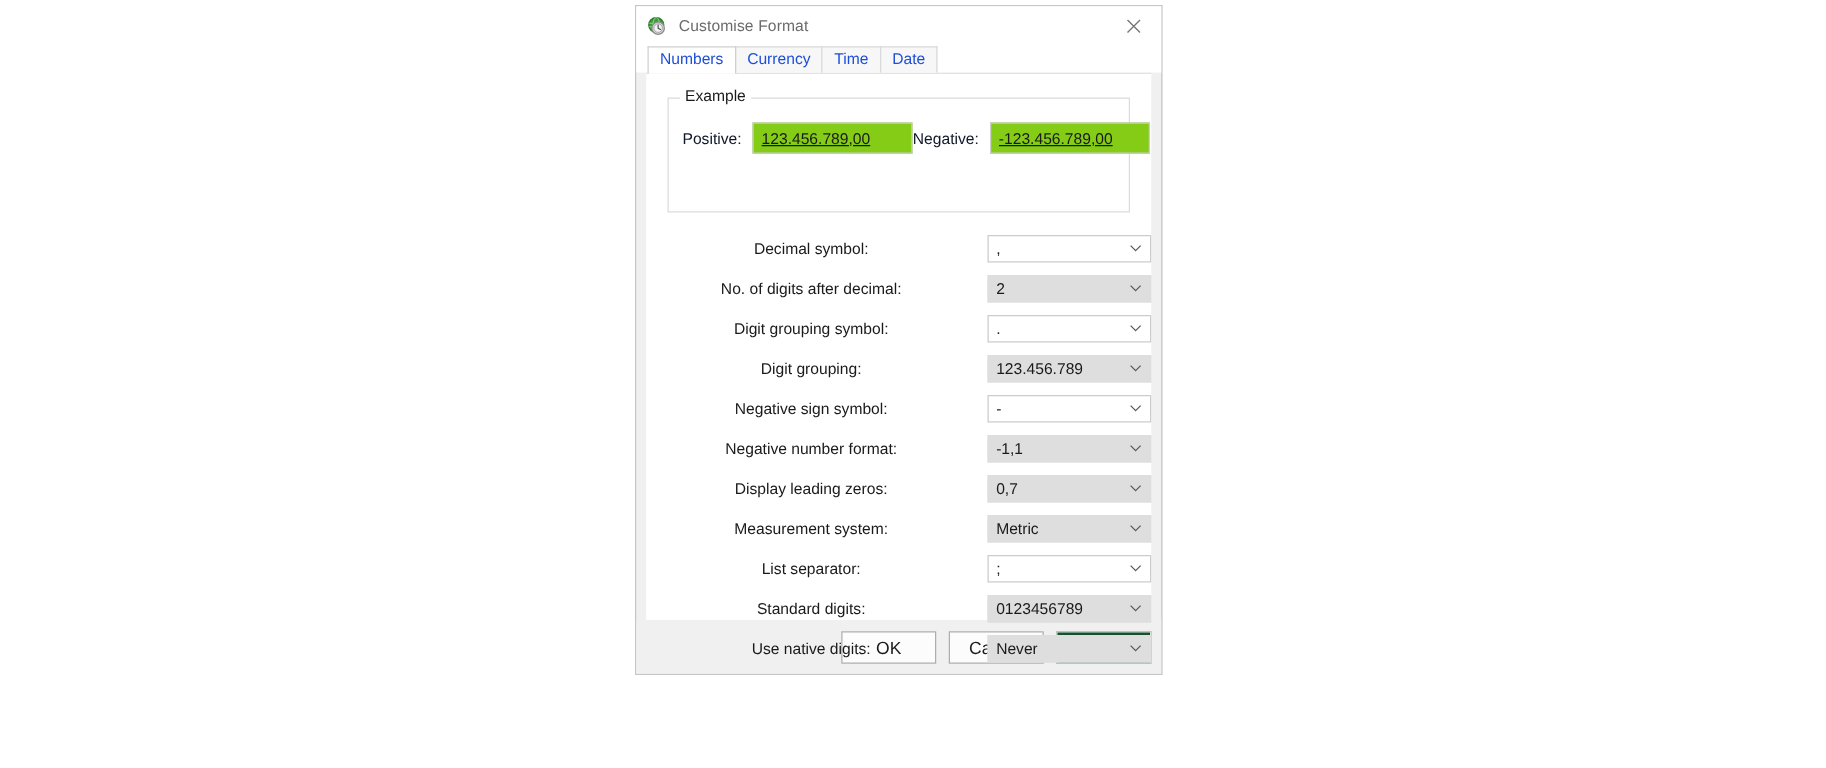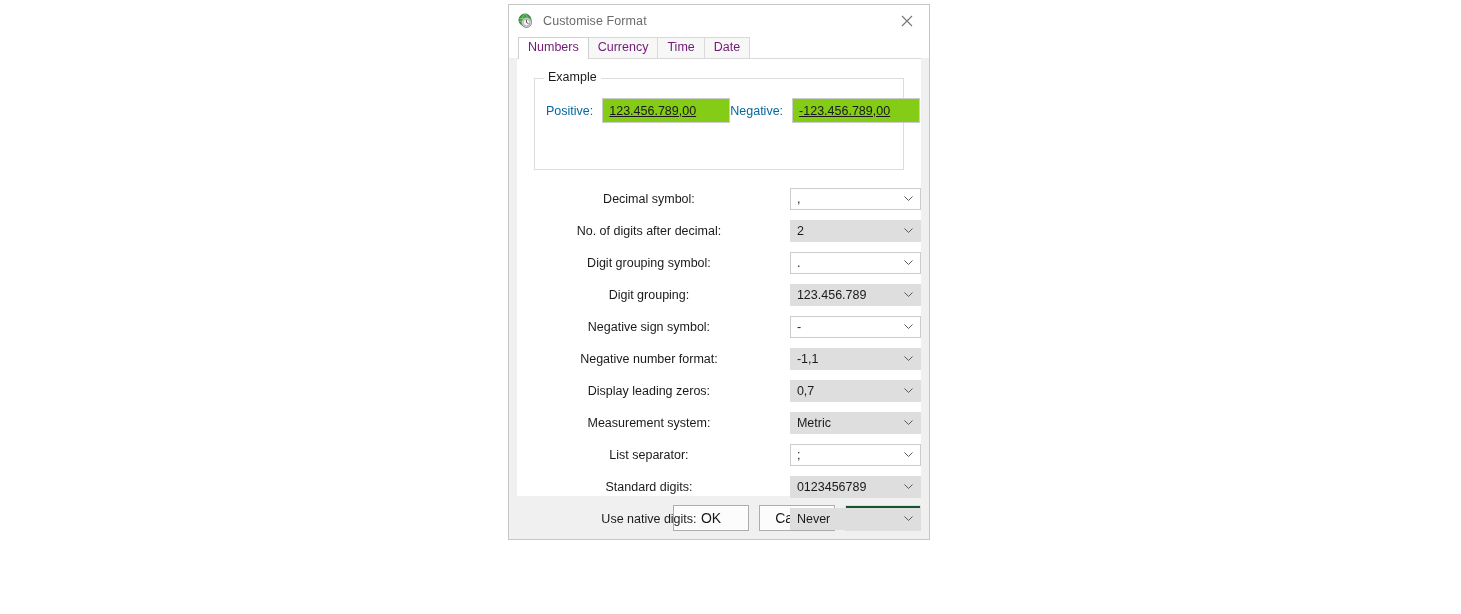--- a/index.html
+++ b/index.html
@@ -72,21 +72,21 @@
     flex: 0 0 auto;
     padding-left: 9px;
     display: flex;
     align-items: flex-end;
     background: #ffffff;
     position: relative;
     z-index: 2;
   }
   .tab {
     font-size: 12.5px;
-    color: #701a75;
+    color: #1d4ed8;
     padding: 2px 9px 3px 9px;
     line-height: 15px;
     border: 1px solid #d9d9d9;
     border-bottom: none;
     background: #f7f7f7;
     margin-right: -1px;
     cursor: default;
     white-space: nowrap;
   }
   .tab.active {
@@ -134,21 +134,21 @@
     left: 0;
     top: 19px;
     right: 0;
     display: flex;
     align-items: center;
     padding: 0 11px;
     box-sizing: border-box;
   }
   .ex-label {
     font-size: 12.5px;
-    color: #0369a1;
+    color: #0f172a;
     white-space: nowrap;
   }
   .ex-input {
     height: 25px;
     border: 1px solid #cccccc;
     background: #84cc16;
     box-sizing: border-box;
     font-family: "Liberation Sans", sans-serif;
     font-size: 12.5px;
     color: #1a1a1a;

